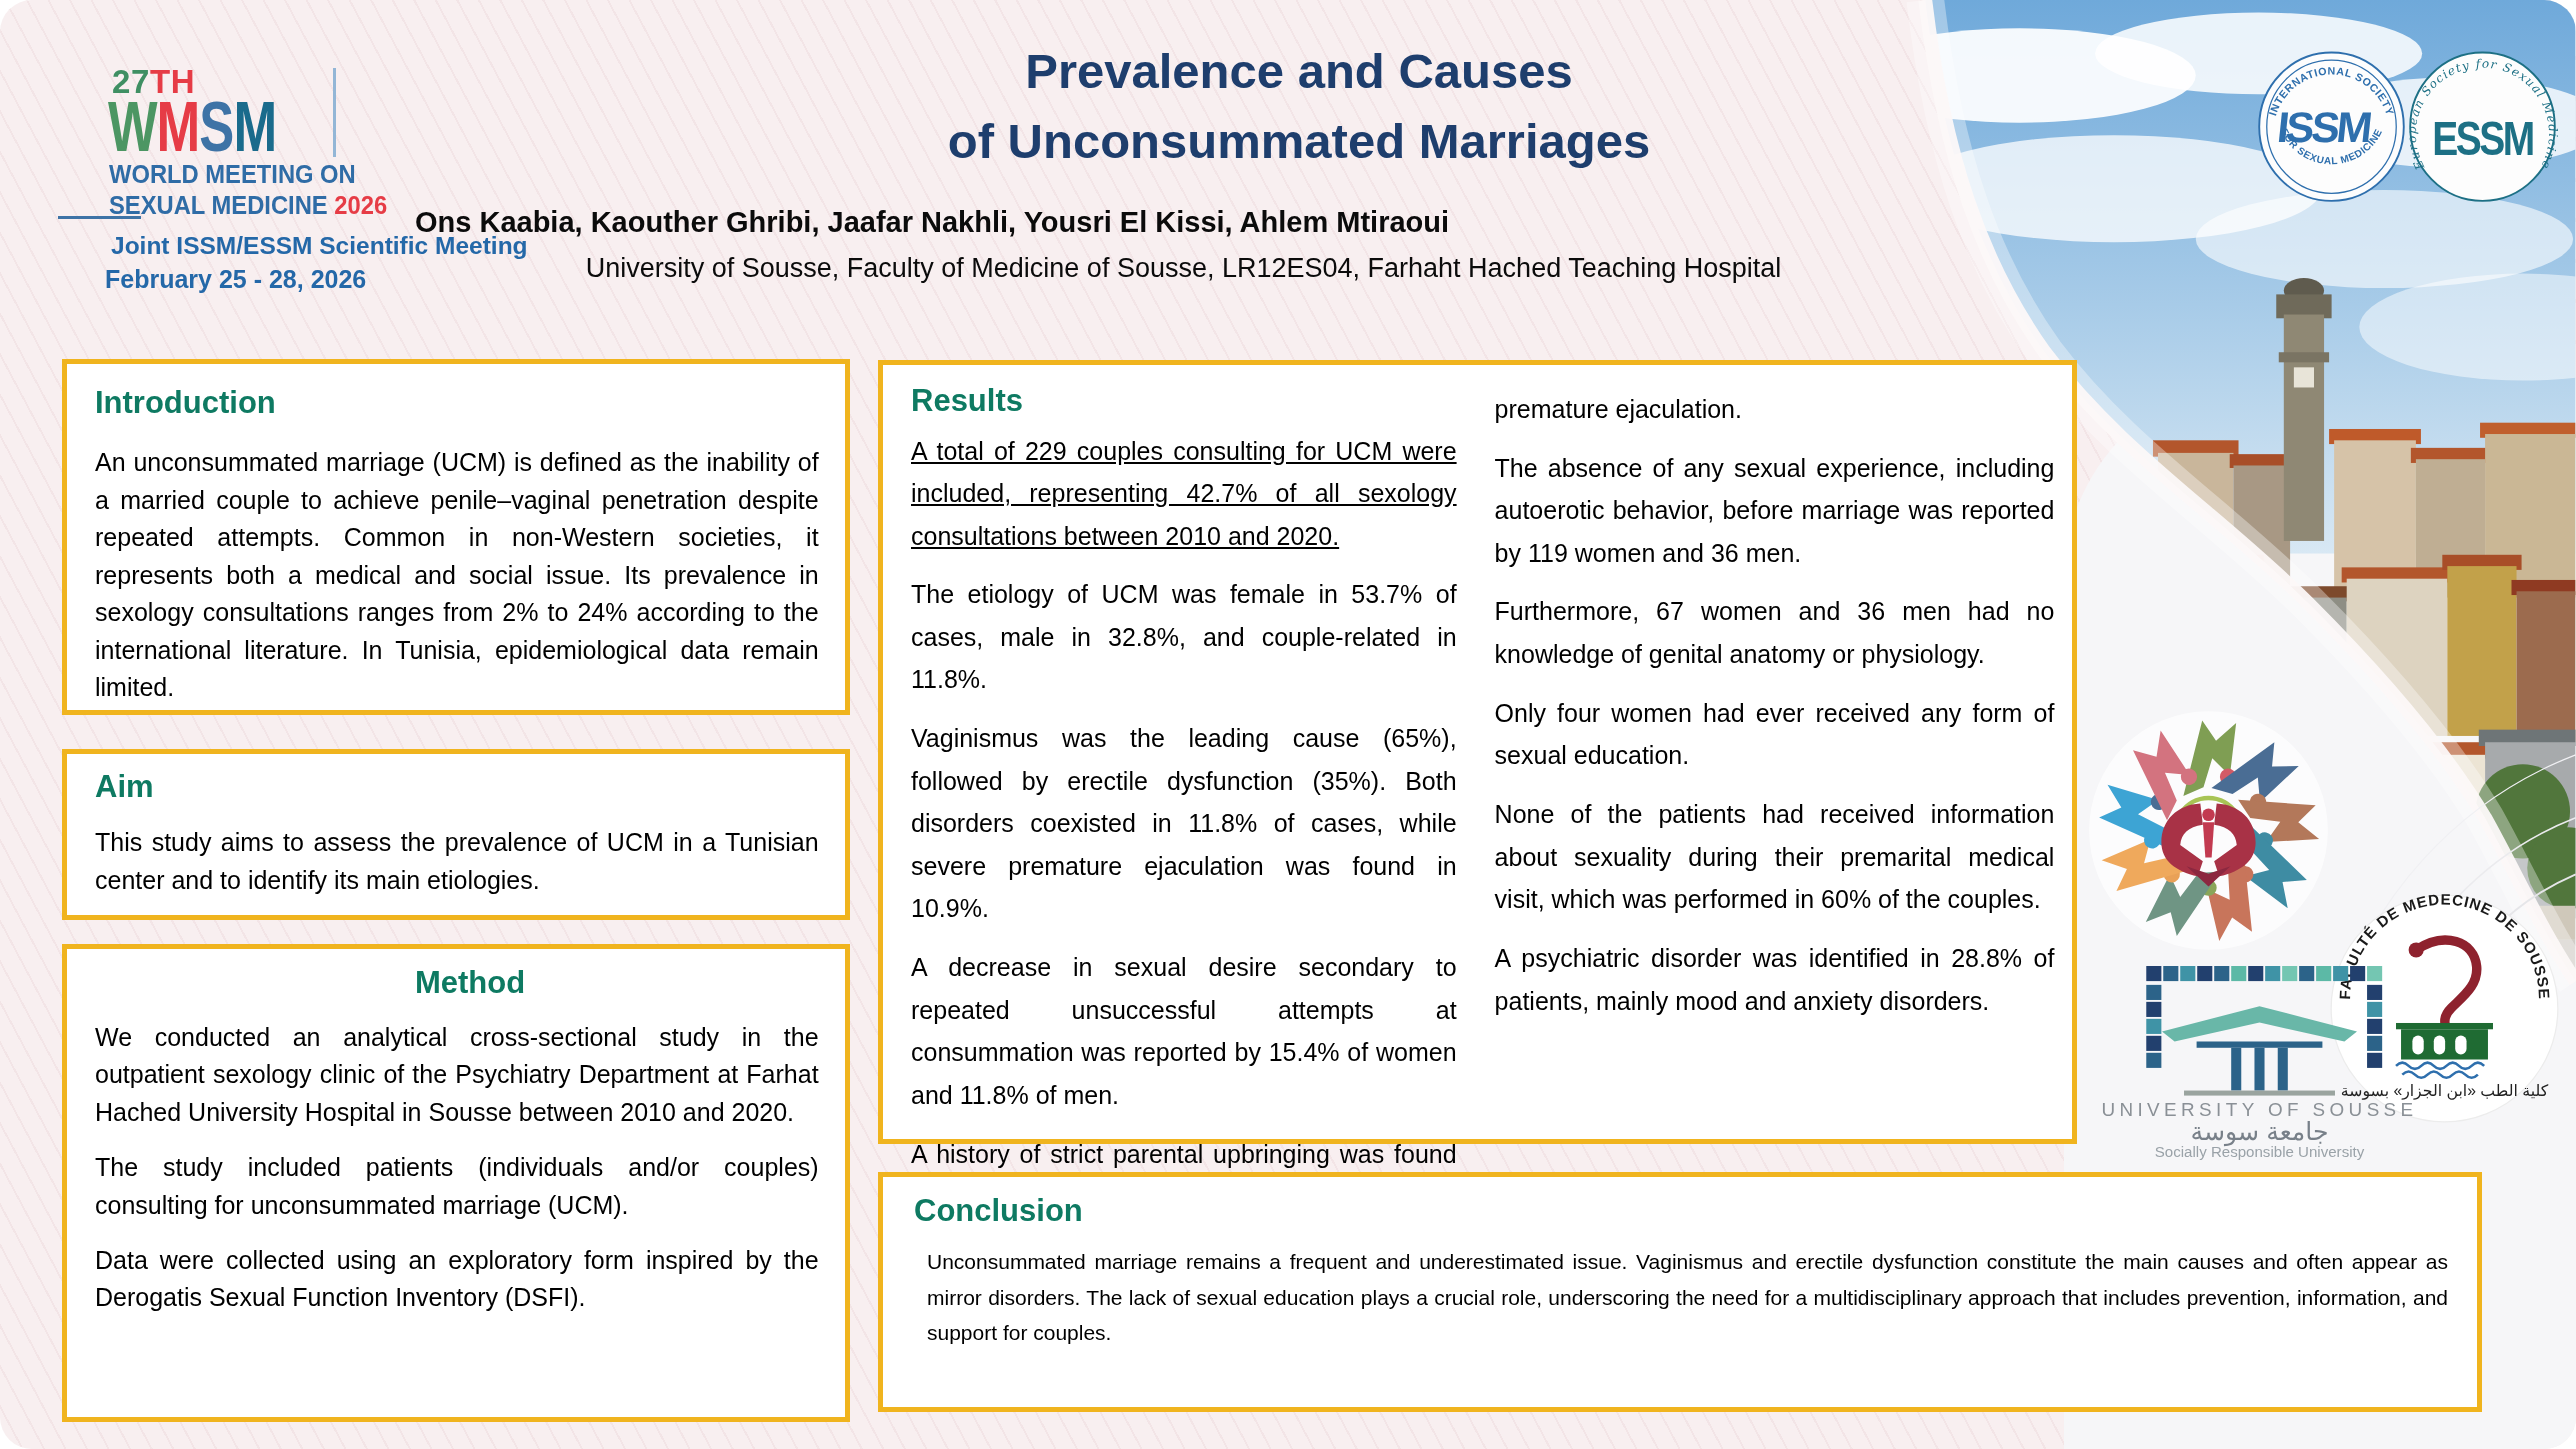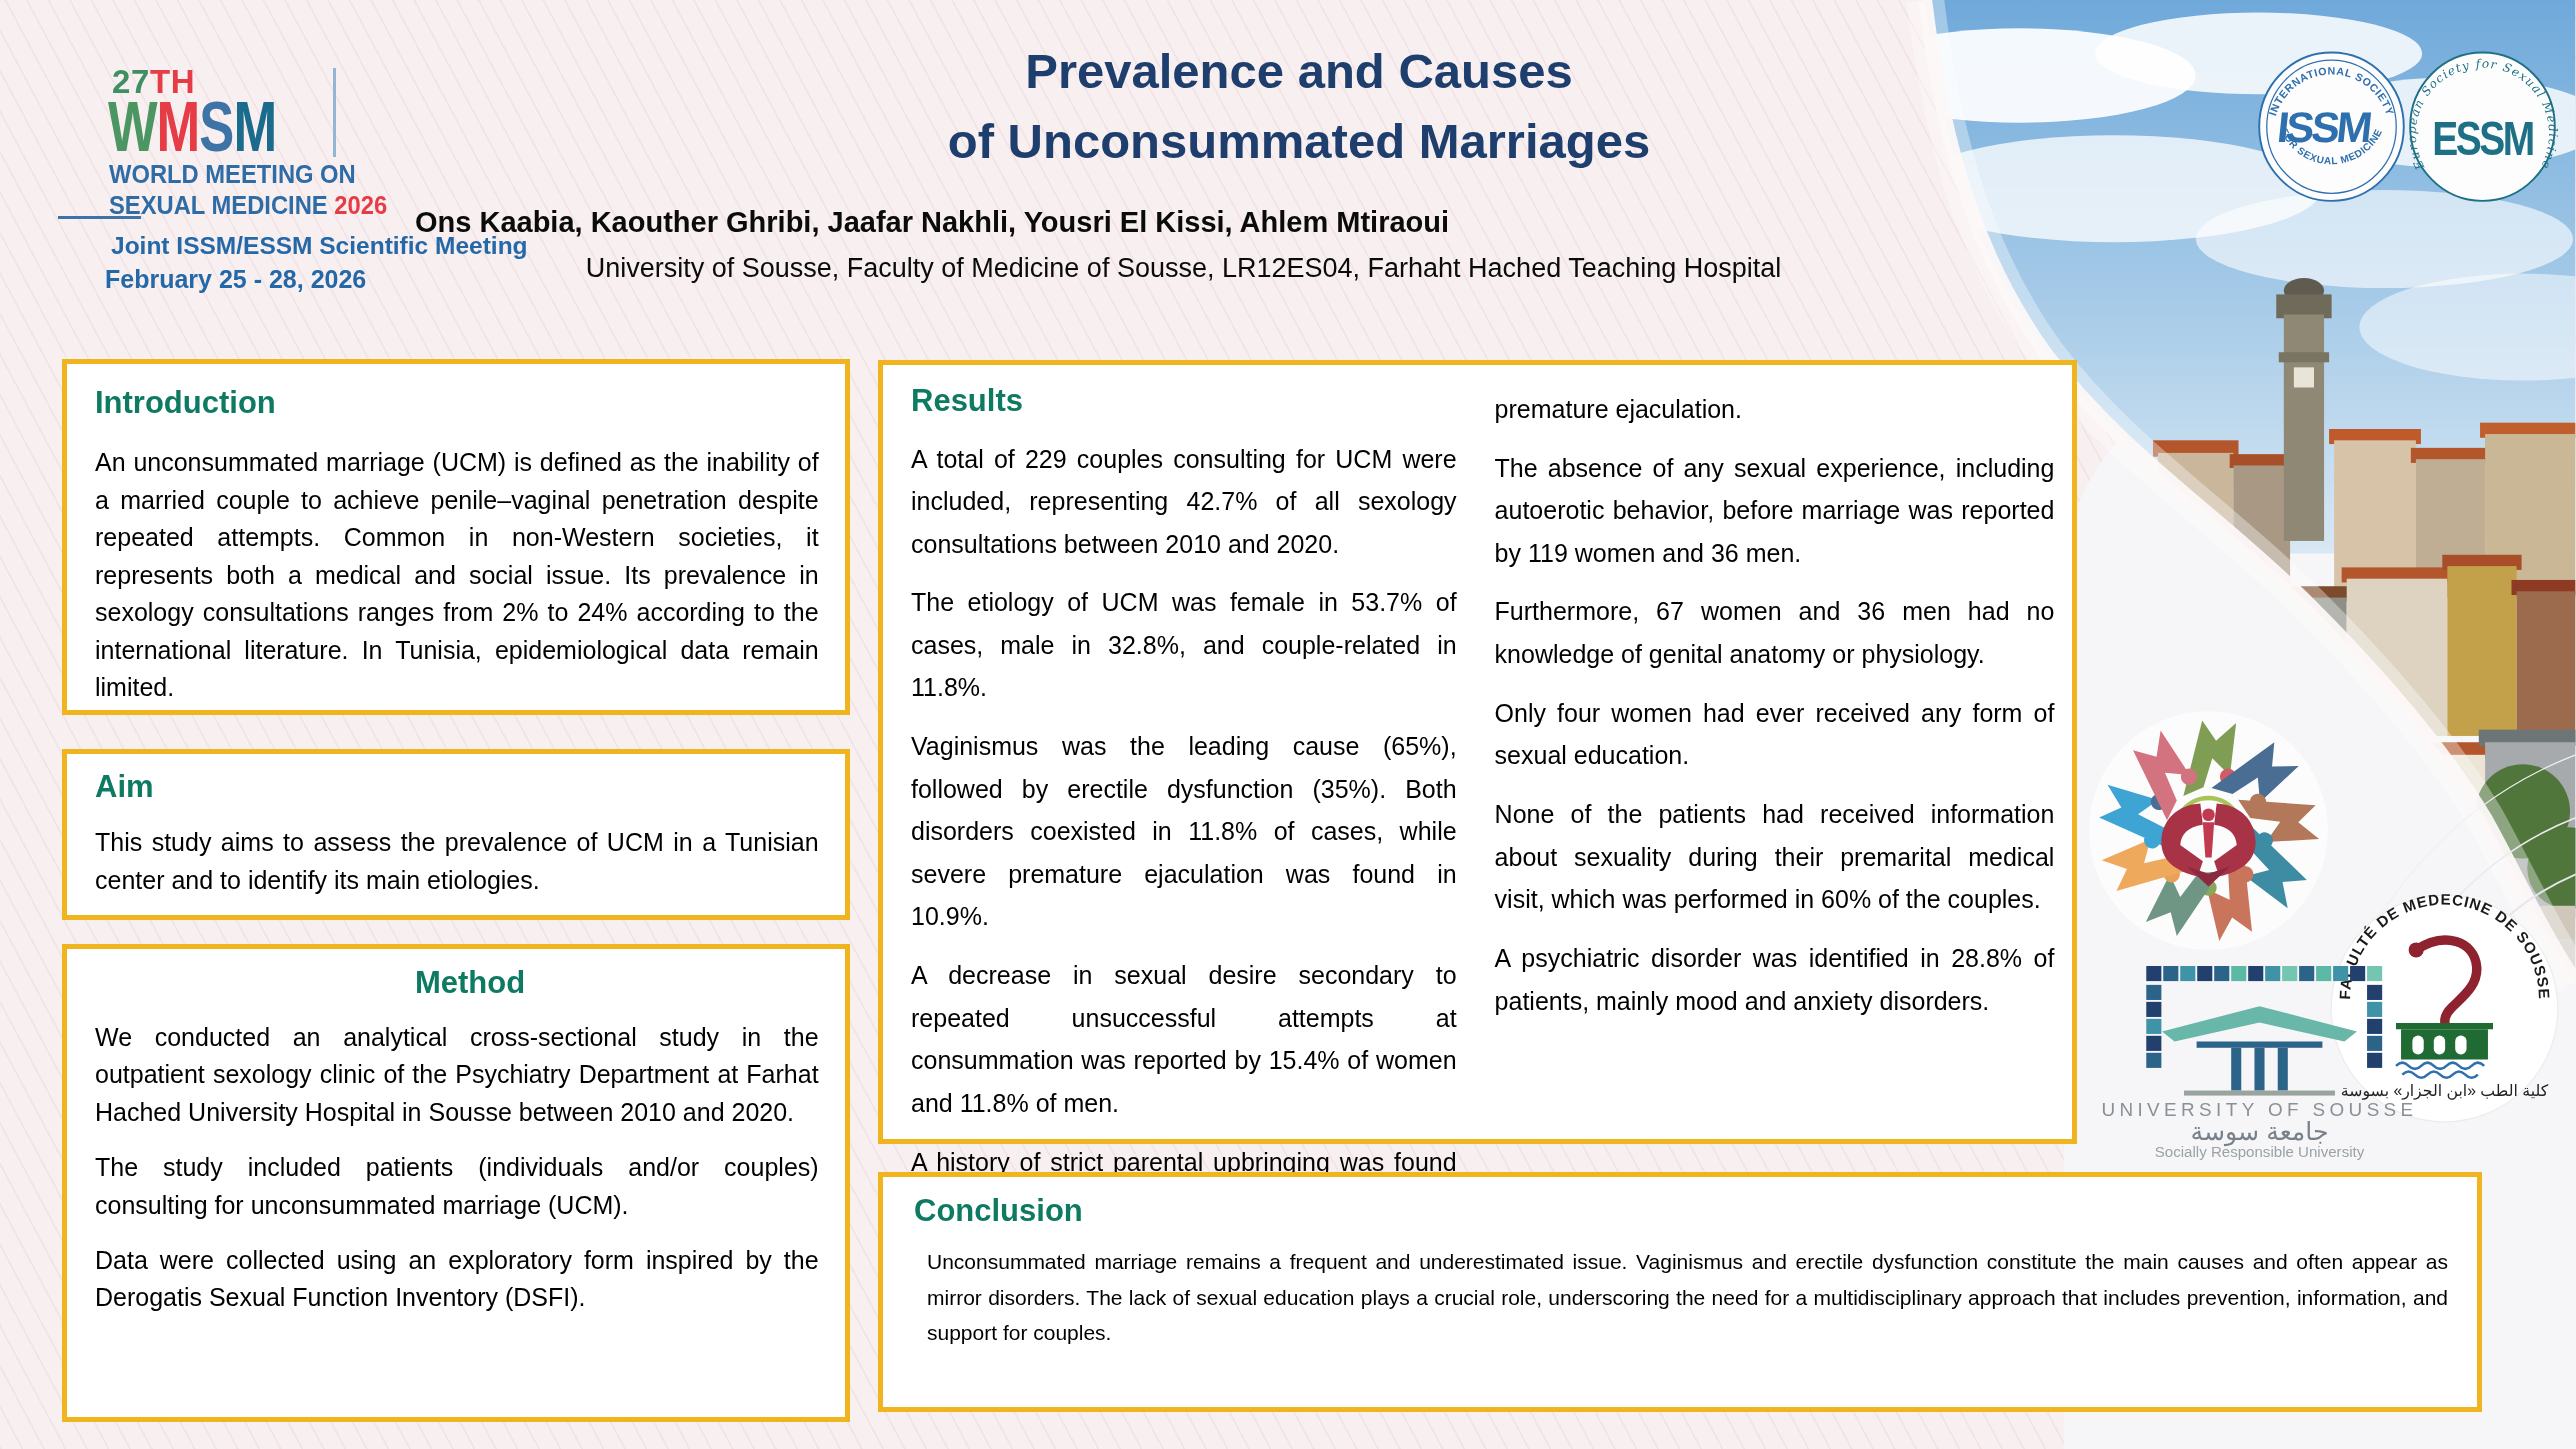--- a/index.html
+++ b/index.html
@@ -1,20 +1,20 @@
 <!DOCTYPE html>
 <html style="font-size:10px"><head>
 <meta charset="utf-8">
 <style>
   html,body{margin:0;padding:0;background:#ffffff;}
   .poster{
     position:relative;width:2576px;height:1449px;overflow:hidden;
     background:#f8eff0;
     background-image:repeating-linear-gradient(62deg,rgba(210,165,172,.14) 0px,rgba(210,165,172,.14) 1.9px,transparent 1.9px,transparent 19px);
-    font-family:"Liberation Sans",sans-serif;color:#000;
+    font-family:"Liberation Sans",sans-serif;color:#000;border-radius:32px;
   }
   .abs{position:absolute;}
   
   .edition{left:112px;top:63px;font-size:33px;font-weight:bold;letter-spacing:0.6px;z-index:4;}
   .edition .num{color:#3f8f63;} .edition .suf{color:#e63c46;}
   .acronym{left:108px;top:92px;font-size:70px;font-weight:bold;letter-spacing:-1.3px;line-height:1;
     transform:scaleX(.75);transform-origin:left top;z-index:4;}
   .acronym .l1{color:#4C9663;} .acronym .l2{color:#E63C46;} .acronym .l3{color:#3E73A6;} .acronym .l4{color:#1A6B8C;}
   .v-divider{left:333px;top:68px;width:2.5px;height:89px;background:#93b6d6;z-index:4;}
   .meeting-line{left:109px;font-size:26.4px;font-weight:bold;color:#2f6ca6;letter-spacing:0;
@@ -39,21 +39,21 @@
   .box-method{left:62px;top:944px;width:788px;height:478px;}
   .box-method h2{margin-top:16.4px;text-align:center;}
   .box-method p{margin-top:17.6px;}
   .box-results{left:878px;top:360px;width:1199px;height:784px;}
   .results-inner{display:flex;gap:33px;padding:0 8.8px 0 0;}
   .rescol{width:50%;}
   .rescol h2{margin:17.6px 0 0 28px;}
   .rescol p{font-size:25px;line-height:1.7;margin:16.4px 0 0 28px;text-align:justify;}
   .rescol.c2 p{margin-left:5px;margin-right:8.8px;}
   .rescol.c2 p.first{margin-top:22.7px;}
-  .rescol.c1 p.first{margin-top:19px;}
+  .rescol.c1 p.first{margin-top:11px;text-decoration:underline;}
   .box-conclusion{left:878px;top:1172px;width:1604px;height:240px;}
   .box-conclusion h2{margin-top:16.4px;margin-left:31px;}
   .box-conclusion p{font-size:21px;line-height:1.68;margin:15px 29px 0 44px;text-align:justify;}
   
   .white-corner{left:2064px;top:378px;width:512px;height:1072px;background:#f6f6f8;
     border-top-left-radius:201px;z-index:1;}
   .photo-svg{left:1818px;top:0;width:758px;height:1019px;z-index:2;}
   .logo-svg{z-index:3;}
   .issm{left:2256px;top:50px;}
   .essm{left:2407px;top:50px;}

